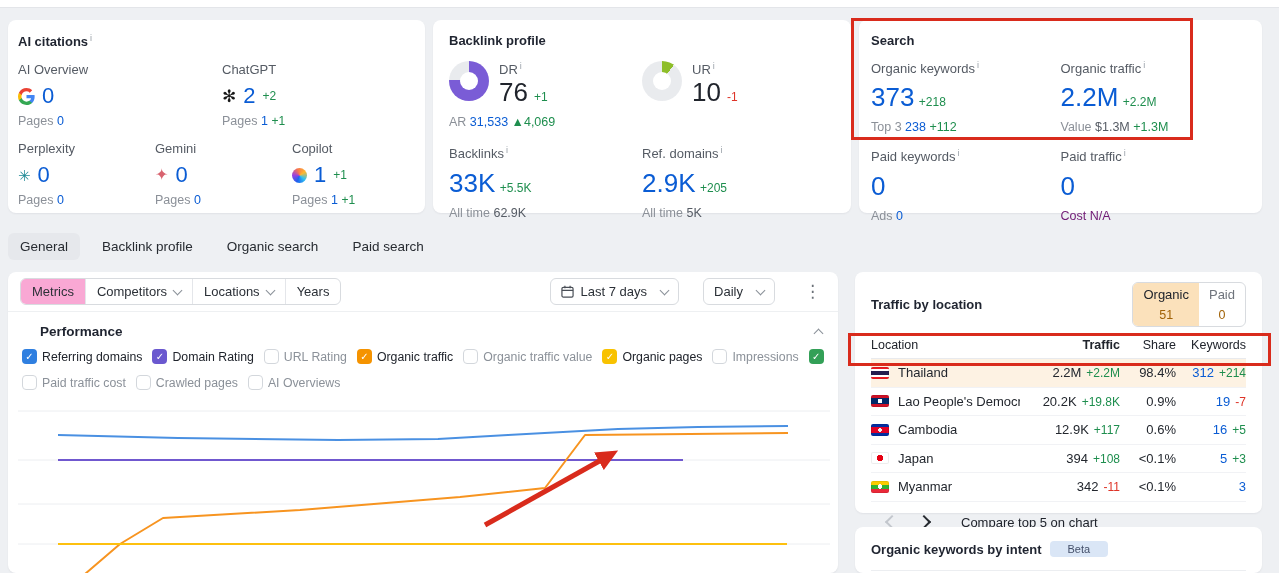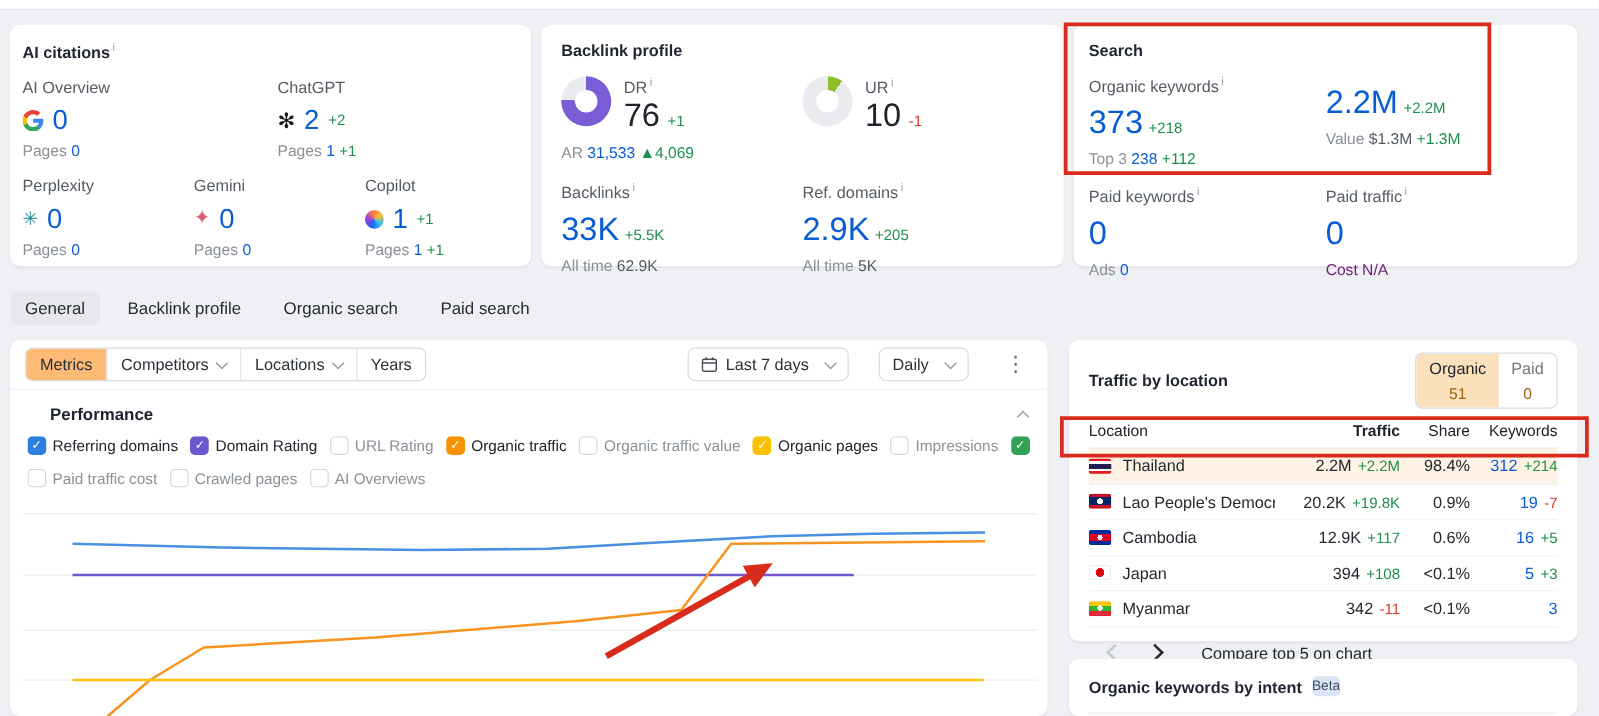--- a/index.html
+++ b/index.html
@@ -51,21 +51,21 @@
   #tabs{position:absolute;top:233px;left:8px;display:flex;gap:10px;font-size:13.5px;align-items:center;}
   .tab{padding:6px 12px;border-radius:6px;color:#272b31;}
   .tab.active{background:#e6e8ec;}
   
   #panel-left{top:272px;left:8px;width:830px;height:301px;overflow:hidden;}
   .filter-bar{display:flex;align-items:center;justify-content:space-between;height:40px;
     padding:0 12px;border-bottom:1px solid #eef0f2;box-sizing:border-box;}
   .seg{display:flex;border:1px solid #d8dbdf;border-radius:6px;overflow:hidden;font-size:13px;background:#fff;}
   .seg-item{padding:5px 11px;display:flex;align-items:center;color:#2b3037;border-left:1px solid #e4e6ea;}
   .seg-item:first-child{border-left:none;}
-  .seg-item.active{background:#fdba74;}
+  .seg-item.active{background:#f9a8d4;}
   .chev{width:6px;height:6px;border-right:1.6px solid #8a9098;border-bottom:1.6px solid #8a9098;
     display:inline-block;transform:rotate(45deg);margin-left:7px;margin-top:-3px;}
   .chev.up{transform:rotate(-135deg);margin-top:3px;}
   .right-controls{display:flex;align-items:center;gap:24px;}
   .btn{display:flex;align-items:center;gap:7px;border:1px solid #d8dbdf;border-radius:6px;
     padding:5px 10px;font-size:13px;background:#fff;color:#2b3037;}
   .dots{color:#6b7178;font-size:17px;padding:0 5px;line-height:1;}
   .perf-head{display:flex;justify-content:space-between;align-items:center;padding:12px 16px 0 16px;margin-left:16px;}
   .perf-title{font-size:13.5px;font-weight:bold;color:#1f2430;}
   .metric-rows{padding:10px 14px 0 14px;}
@@ -104,21 +104,21 @@
   .flag-myanmar{background:radial-gradient(circle at 50% 45%,#fff 0 2.2px,transparent 2.3px),
     linear-gradient(180deg,#fecb00 0 33.3%,#34b233 33.3% 66.7%,#ea2839 66.7%);}
   .pager{display:flex;align-items:center;padding:11px 16px;margin:2px 16px 0 16px;padding-left:0;padding-right:0;}
   .pg-arrow{width:8px;height:8px;border-right:2px solid #262a30;border-bottom:2px solid #262a30;display:inline-block;}
   .pg-arrow.left{transform:rotate(135deg);border-color:#c3c7cd;}
   .pg-arrow.right{transform:rotate(-45deg);margin-left:22px;}
   .compare-link{font-size:13px;color:#20242c;margin-left:32px;}
   
   #card-intent{top:527px;left:855px;width:407px;height:46px;padding:14px 16px 0 16px;}
   .intent-head{display:flex;align-items:center;gap:8px;}
-  .badge{font-size:11px;padding:2px 0;border-radius:4px;background:#dae6f6;color:#44506a;}
+  .badge{font-size:11px;padding:2px 18px;border-radius:4px;background:#dae6f6;color:#44506a;}
   .intent-div{border-bottom:1px solid #eceef1;margin-top:13px;}
 </style>
 </head>
 <body>
 
 <div id="topstrip"></div>
 
 <section class="card" id="card-ai">
   <div class="card-title">
     <span>AI citations</span><sup class="info">i</sup>
@@ -247,20 +247,21 @@
   <div class="s-row">
     <div class="s-col metric-block">
       <div class="lbl"><span>Organic keywords</span><sup class="info">i</sup></div>
       <div><span class="big-blue">373</span>
         <span class="delta">+218</span></div>
       <div class="subline">
         <span>Top 3</span> <span class="blue">238</span> <span class="green">+112</span>
       </div>
     </div>
     <div class="s-col metric-block">
+      <div class="lbl"><span>Organic traffic</span><sup class="info">i</sup></div>
       <div><span class="big-blue">2.2M</span>
         <span class="delta">+2.2M</span></div>
       <div class="subline">
         <span>Value</span> <span class="dark">$1.3M</span> <span class="green">+1.3M</span>
       </div>
     </div>
   </div>
   <div class="s-row" style="margin-top:14px">
     <div class="s-col metric-block">
       <div class="lbl"><span>Paid keywords</span><sup class="info">i</sup></div>

